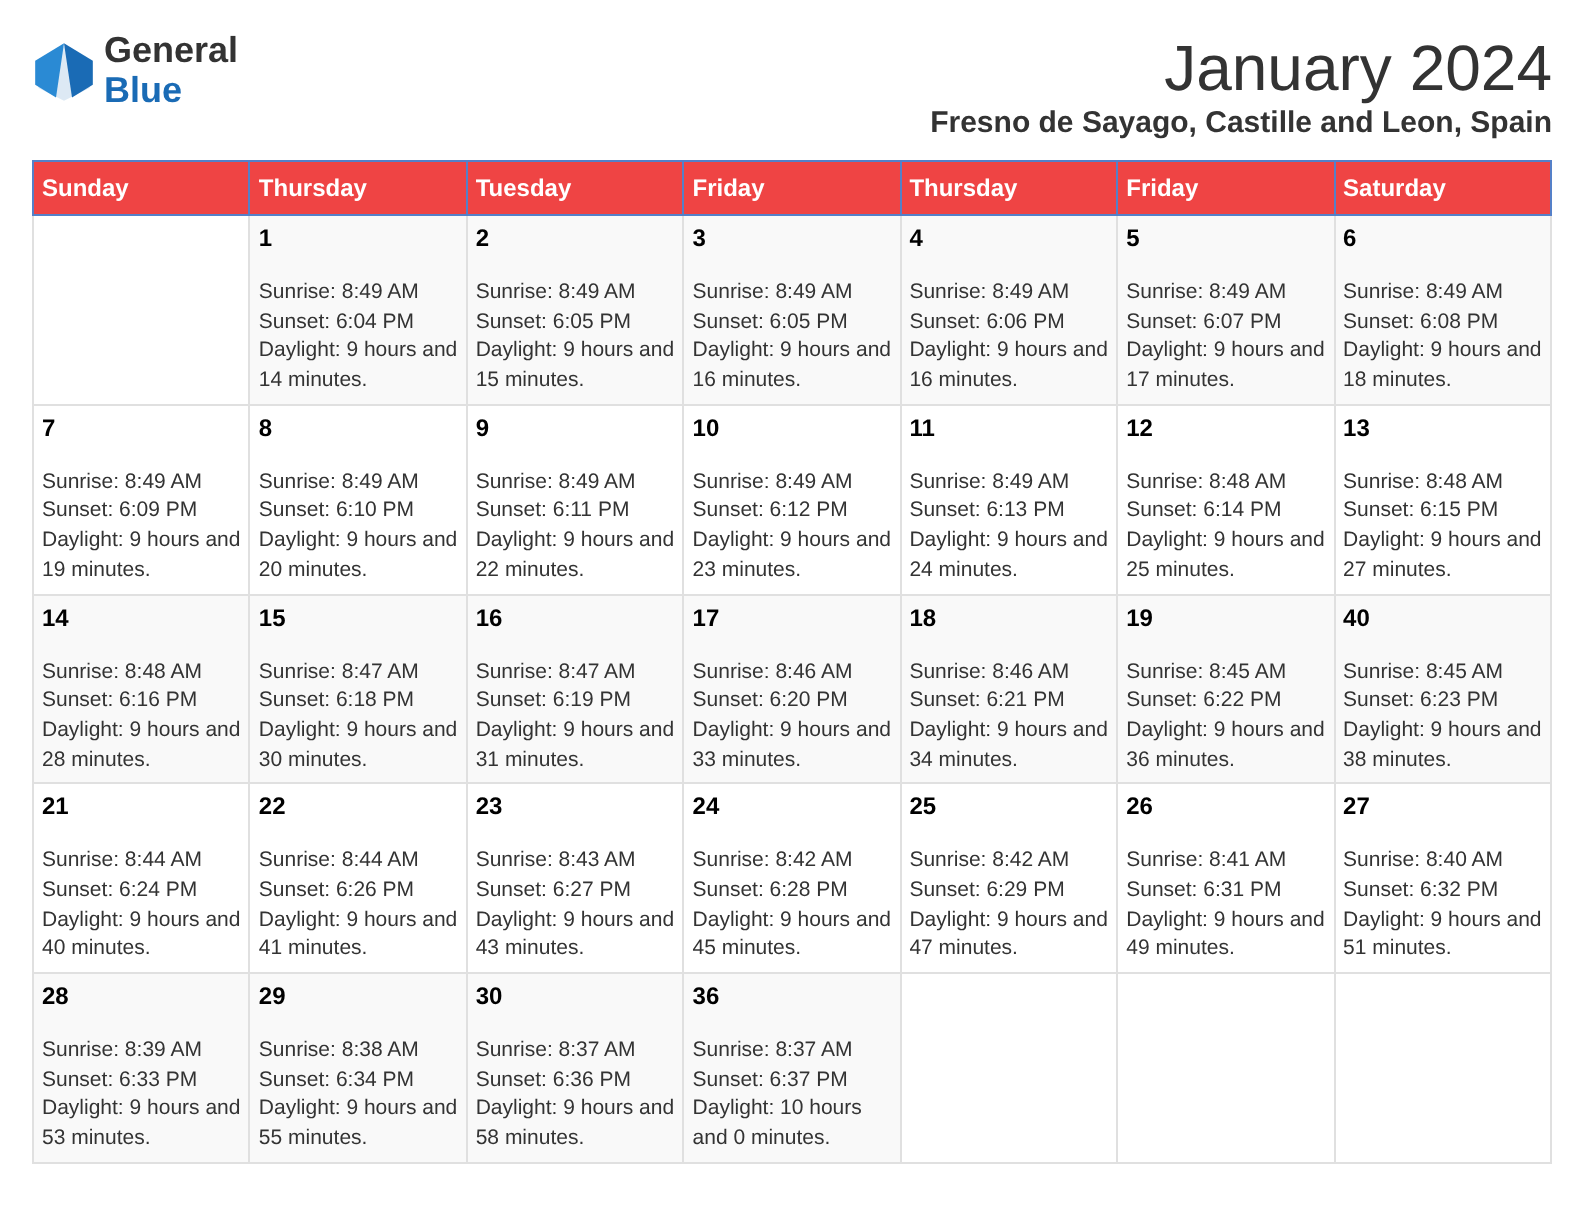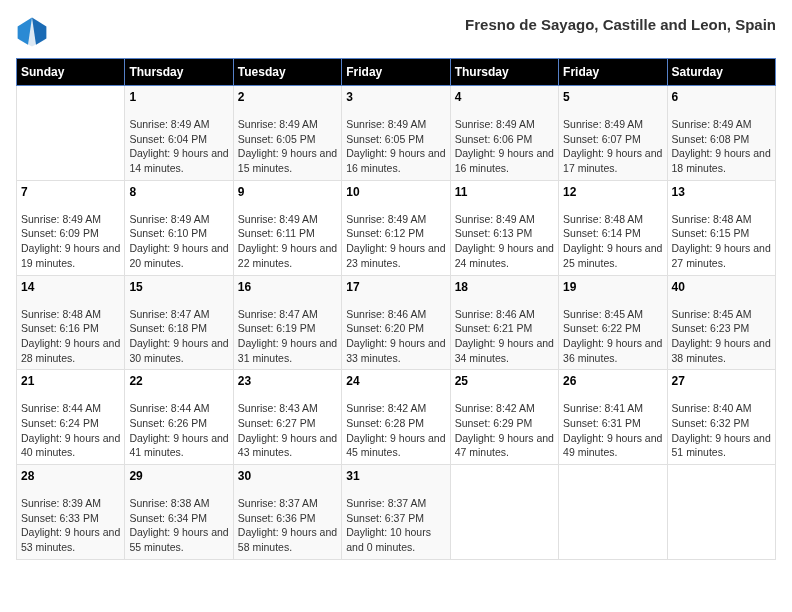--- a/index.html
+++ b/index.html
@@ -44,21 +44,21 @@
       font-size: 15px;
       color: #333;
       font-weight: bold;
     }
     table {
       width: 100%;
       border-collapse: collapse;
       font-size: 11px;
     }
     thead tr {
-      background-color: #000000;
+      background-color: #ef4444;
       color: white;
     }
     thead th {
       padding: 6px 4px;
       text-align: left;
       font-weight: bold;
       font-size: 12px;
       border: 1px solid #5580c8;
     }
     tbody tr {
@@ -95,22 +95,27 @@
 </head>
 <body>
 
 <div class="header">
   <div class="logo">
     <svg class="logo-icon" viewBox="0 0 40 40">
       <polygon points="20,4 36,14 36,30 20,38 4,30 4,14" fill="#1a6bb5" opacity="0.15"></polygon>
       <polygon points="20,2 38,13 38,28 25,36" fill="#1a6bb5"></polygon>
       <polygon points="20,2 2,13 2,28 15,36" fill="#2a8ad4"></polygon>
     </svg>
+    <div class="logo-text">
+      <div class="logo-general">General</div>
+      <div class="logo-blue">Blue</div>
+    </div>
   </div>
   <div class="title-block">
+    <div class="main-title">January 2024</div>
     <div class="subtitle">Fresno de Sayago, Castille and Leon, Spain</div>
   </div>
 </div>
 
 <table>
   <thead>
     <tr>
     <th>Sunday</th>
         <th>Thursday</th>
         <th>Tuesday</th>
@@ -245,21 +250,21 @@
         </td>
         <td>
           <span class="day-number">29</span>
           <div class="day-info">Sunrise: 8:38 AM<br>Sunset: 6:34 PM<br>Daylight: 9 hours and 55 minutes.</div>
         </td>
         <td>
           <span class="day-number">30</span>
           <div class="day-info">Sunrise: 8:37 AM<br>Sunset: 6:36 PM<br>Daylight: 9 hours and 58 minutes.</div>
         </td>
         <td>
-          <span class="day-number">31</span>
+          <span class="day-number">36</span>
           <div class="day-info">Sunrise: 8:37 AM<br>Sunset: 6:37 PM<br>Daylight: 10 hours and 0 minutes.</div>
         </td>
         <td class="empty-cell"></td>
         <td class="empty-cell"></td>
         <td class="empty-cell"></td>
       </tr>
     </tbody>
 </table>
 
 </body></html>

